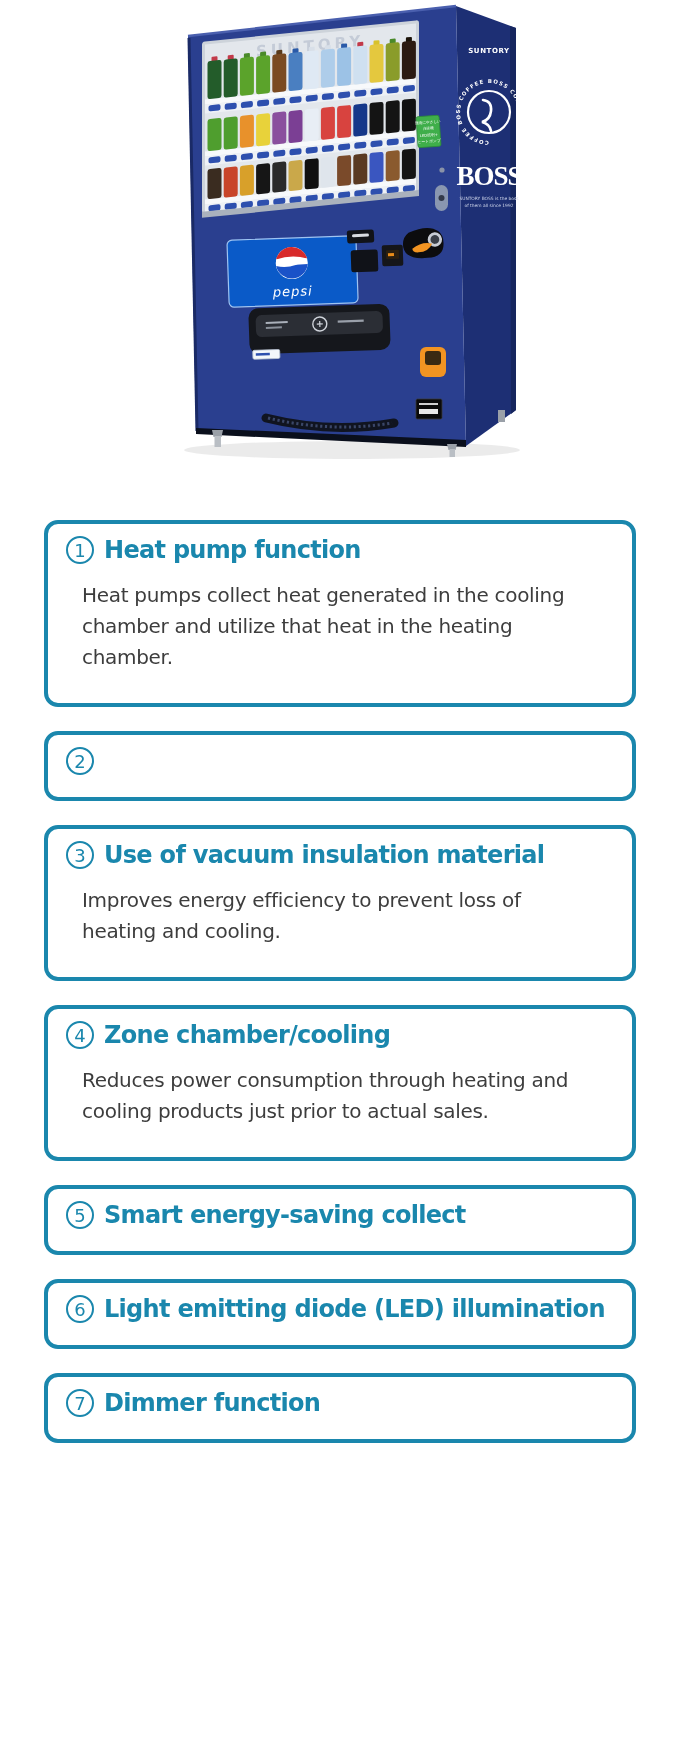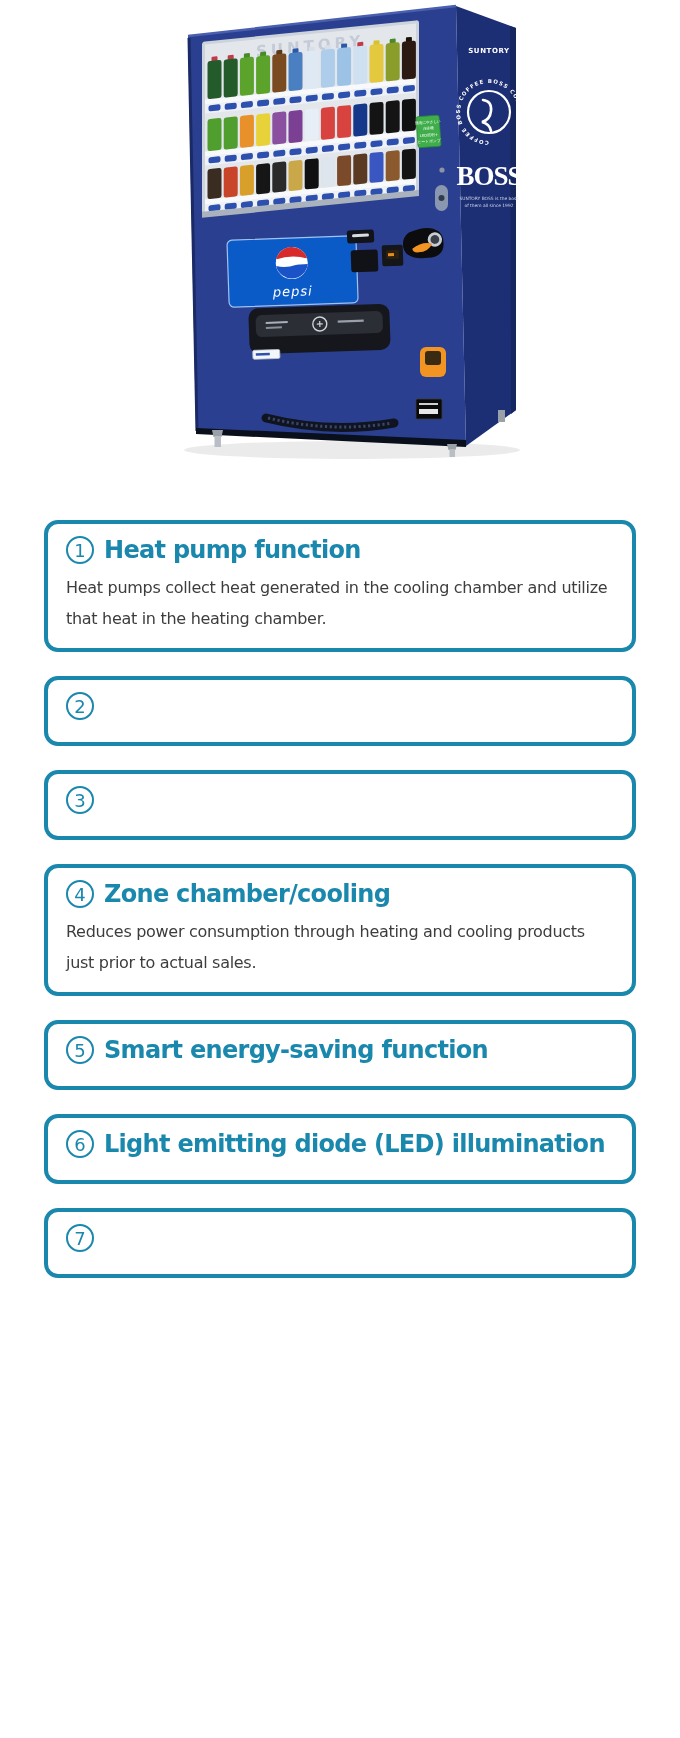--- a/index.html
+++ b/index.html
@@ -36,23 +36,23 @@
     border:2px solid var(--teal);
     border-radius:50%;
     display:inline-flex;
     align-items:center;
     justify-content:center;
     font-size:18px;
     font-weight:normal;
     letter-spacing:0;
   }
   .feature-card p{
-    margin:0;
+    margin:16px;
     color:var(--body);
-    font-size:16px;
+    font-size:20px;
     line-height:31px;
     letter-spacing:-0.3px;
     hyphens:manual;
   }
   svg text{font-family:"DejaVu Sans","Liberation Sans",sans-serif;}
   .serif{font-family:"Liberation Serif","DejaVu Serif",serif;}
 </style>
 </head>
 <body>
 
@@ -268,45 +268,48 @@
 
     <section class="feature-card">
       <h2>
         <span class="num-badge">2</span>
       </h2>
     </section>
 
     <section class="feature-card">
       <h2>
         <span class="num-badge">3</span>
-      </h2>
+        <span>Use of vacuum insulation material</span>
+      </h2>
+      <p>Improves energy efficiency to prevent loss of heating and cooling.</p>
     </section>
 
     <section class="feature-card">
       <h2>
         <span class="num-badge">4</span>
         <span>Zone chamber/cooling</span>
       </h2>
       <p>Reduces power consumption through heating and cooling products just prior to actual sales.</p>
     </section>
 
     <section class="feature-card">
       <h2>
         <span class="num-badge">5</span>
-        <span>Smart energy-saving function</span>
+        <span>Smart energy-saving collect</span>
       </h2>
     </section>
 
     <section class="feature-card">
       <h2>
         <span class="num-badge">6</span>
         <span>Light emitting diode (LED) illumination</span>
       </h2>
     </section>
 
     <section class="feature-card">
       <h2>
         <span class="num-badge">7</span>
+        <span>Dimmer function</span>
       </h2>
     </section>
 
   </main>
 </div>
 
 </body></html>

